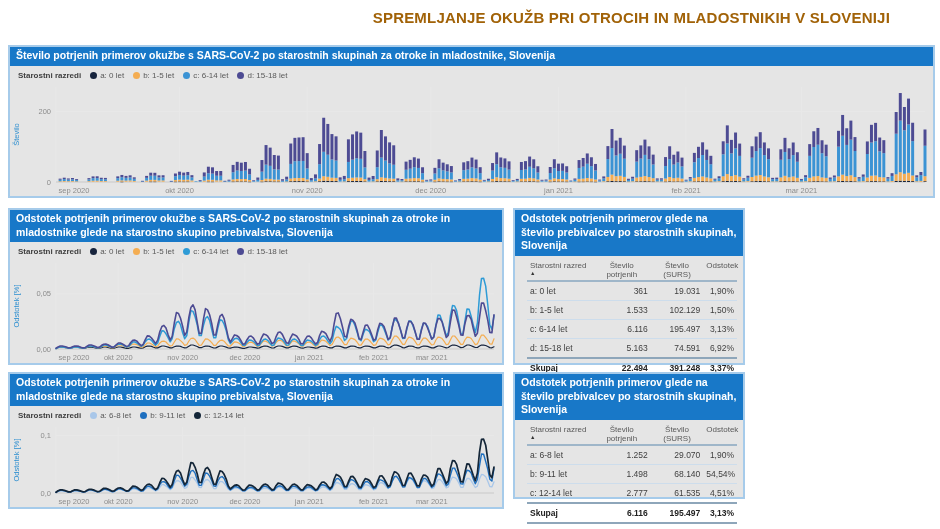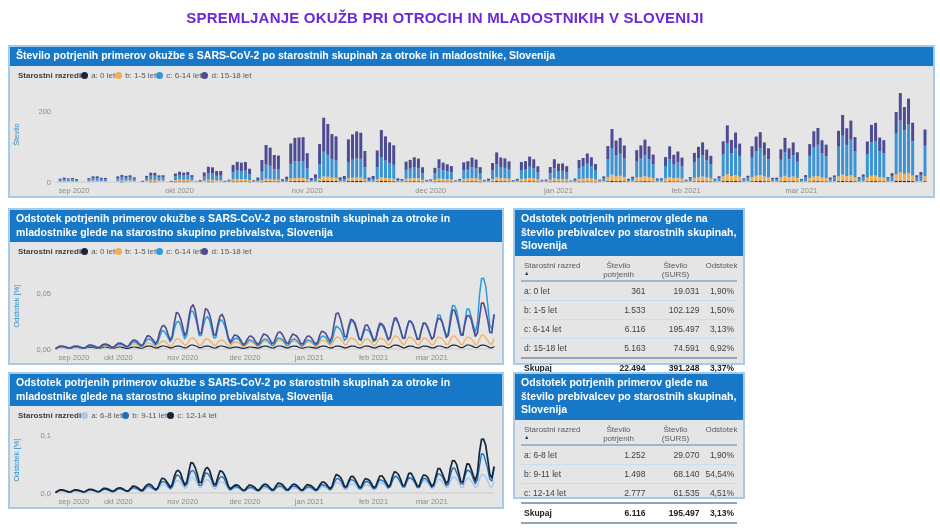--- a/index.html
+++ b/index.html
@@ -1,46 +1,46 @@
 <!DOCTYPE html>
 <html><head>
 <meta charset="utf-8">
 <style>
   html,body{margin:0;padding:0;}
   body{
     width:940px;height:529px;position:relative;background:#ffffff;
     font-family:"Liberation Sans",sans-serif;overflow:hidden;
   }
   .page-title{
-    position:absolute;left:0;top:9px;width:890px;text-align:center;
-    font-size:15px;font-weight:bold;color:#6d28d9;letter-spacing:.2px;
+    position:absolute;left:0;top:9px;width:890px;text-align:right;
+    font-size:15px;font-weight:bold;color:#a16207;letter-spacing:.2px;
   }
   .panel{
     position:absolute;background:#e5e5e5;border:2px solid #a6cbea;
     box-sizing:border-box;display:flex;flex-direction:column;
   }
   #p-top{left:8px;top:45px;width:927px;height:153px;}
   #p-ml{left:8px;top:208px;width:496px;height:157px;}
   #p-mr{left:513px;top:208px;width:232px;height:157px;}
   #p-bl{left:8px;top:372px;width:496px;height:137px;}
   #p-br{left:513px;top:372px;width:232px;height:127px;}
   .panel-header{
     background:#1878c8;color:#ffffff;font-weight:bold;font-size:10.5px;
     line-height:1.3;padding:2px 6px 3px 6px;flex:0 0 auto;
   }
   .legend{
-    display:flex;align-items:center;font-size:8px;color:#595959;
+    display:flex;align-items:center;gap:9px;font-size:8px;color:#595959;
     padding:5px 8px 1px 8px;flex:0 0 auto;white-space:nowrap;
   }
   .legend .legend-title{font-weight:bold;color:#404040;}
   .legend .item{display:flex;align-items:center;gap:3px;}
   .legend .dot{width:7px;height:7px;border-radius:50%;flex:0 0 auto;}
   .chart{flex:1 1 auto;min-height:0;position:relative;}
   .chart svg{position:absolute;left:0;top:0;}
-  .tbl-wrap{padding:3px 6px 0 6px;}
+  .tbl-wrap{padding:3px 6px 0 12px;}
   table.pbi{border-collapse:collapse;width:100%;table-layout:fixed;}
   table.pbi th{
     font-size:8px;font-weight:normal;color:#595959;
     padding:2px 3px 1px 3px;vertical-align:top;border-bottom:2px solid #9fb6c9;
   }
   table.pbi th.first{text-align:left;}
   table.pbi th .sort{display:block;font-size:5.5px;color:#333;line-height:1;text-align:left;padding-top:1px;}
   table.pbi td{
     font-size:8.5px;color:#404040;text-align:right;
     padding:4px 3px;border-bottom:1px solid #cdddec;

